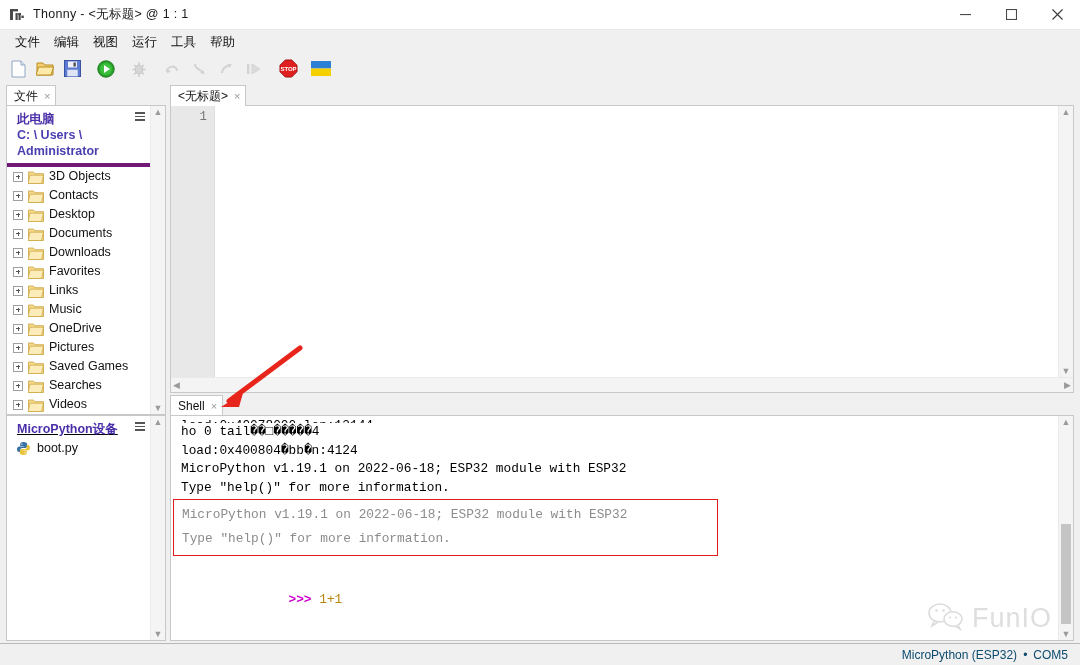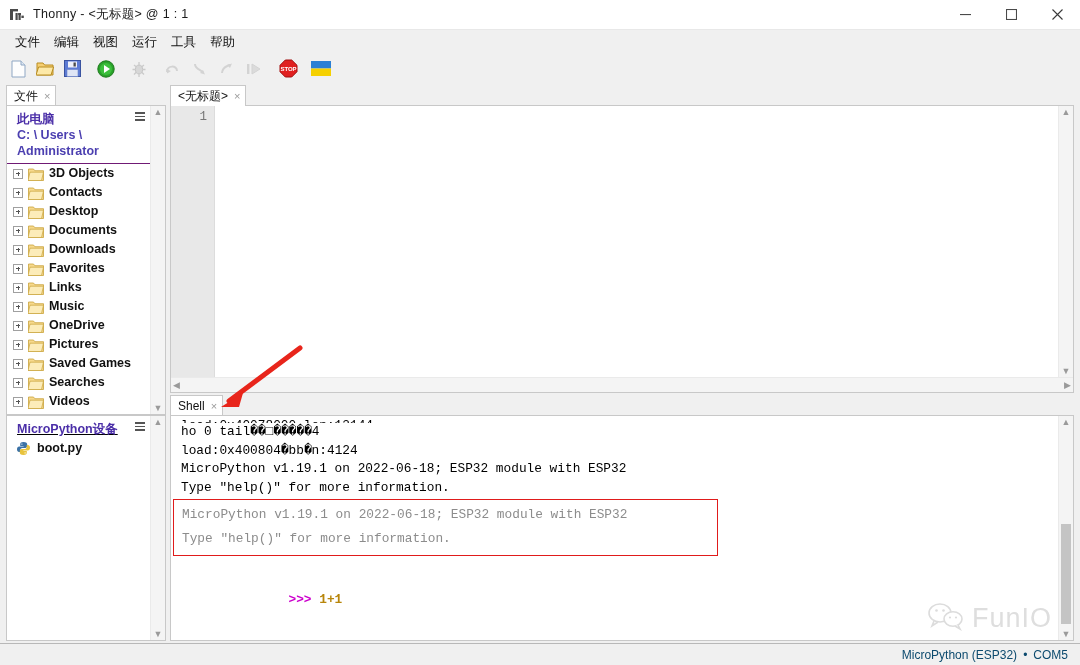--- a/index.html
+++ b/index.html
@@ -121,21 +121,21 @@
   }
   .tree-area {
     flex: 1 1 auto;
     min-width: 0;
     overflow: hidden;
     position: relative;
     padding-top: 2px;
   }
   .tree-header {
     padding: 3px 4px 4px 10px;
-    border-bottom: 1px solid #701a75;
+    border-bottom: 4px solid #701a75;
     position: relative;
   }
   .tree-header .thispc {
     font-size: 12.5px; color: #4b2fa8; font-weight: bold;
     line-height: 16px;
   }
   .tree-header .pathline {
     font-size: 12.5px; color: #4b3fb0; font-weight: bold;
     line-height: 16px;
   }
@@ -167,21 +167,21 @@
     border: 1px solid #a0a0a0; background: #fff;
     position: relative; flex: 0 0 auto;
   }
   .exp::before, .exp::after {
     content: ''; position: absolute; background: #555;
   }
   .exp::before { left: 2px; right: 2px; top: 3.5px; height: 1px; }
   .exp::after { top: 2px; bottom: 2px; left: 3.5px; width: 1px; }
   .folder-ico { width: 16px; height: 14px; margin-right: 5px; flex:0 0 auto; }
   .py-ico { width: 15px; height: 15px; margin-right: 6px; margin-left: 3px; flex:0 0 auto; }
-  .tree-label { line-height: 19px; font-weight: bold; }
+  .tree-label { line-height: 19px; }
 
   
   .vscroll {
     width: 15px; min-width: 15px;
     background: #f4f4f4;
     border-left: 1px solid #eaeaea;
     display: flex; flex-direction: column;
     align-items: center; justify-content: space-between;
     padding: 2px 0;
     position: relative;
@@ -255,21 +255,21 @@
   }
   .sline { line-height: 18.5px; white-space: pre; }
   .sline.clipped { height: 6px; overflow: hidden; line-height: 18.5px; color:#000; }
   .banner-box {
     border: 1.6px solid #e01b1b;
     margin: 2px 340px 2px -8px;
     padding: 3px 0 4px 8px;
   }
   .banner-box .sline { color: #8c8c8c; line-height: 24px; }
   .prompt { color: #cc00cc; font-weight: bold; }
-  .usercode { color: #b8860b; font-weight: bold; }
+  .usercode { color: #b8860b; }
   .spaced { line-height: 28px; }
 
   
   .statusbar {
     height: 22px; min-height: 22px;
     background: #f0f0f0;
     border-top: 1px solid #b8b8b8;
     display: flex; align-items: center; justify-content: flex-end;
     padding-right: 12px;
     font-size: 12px; color: #0c4a6e;

